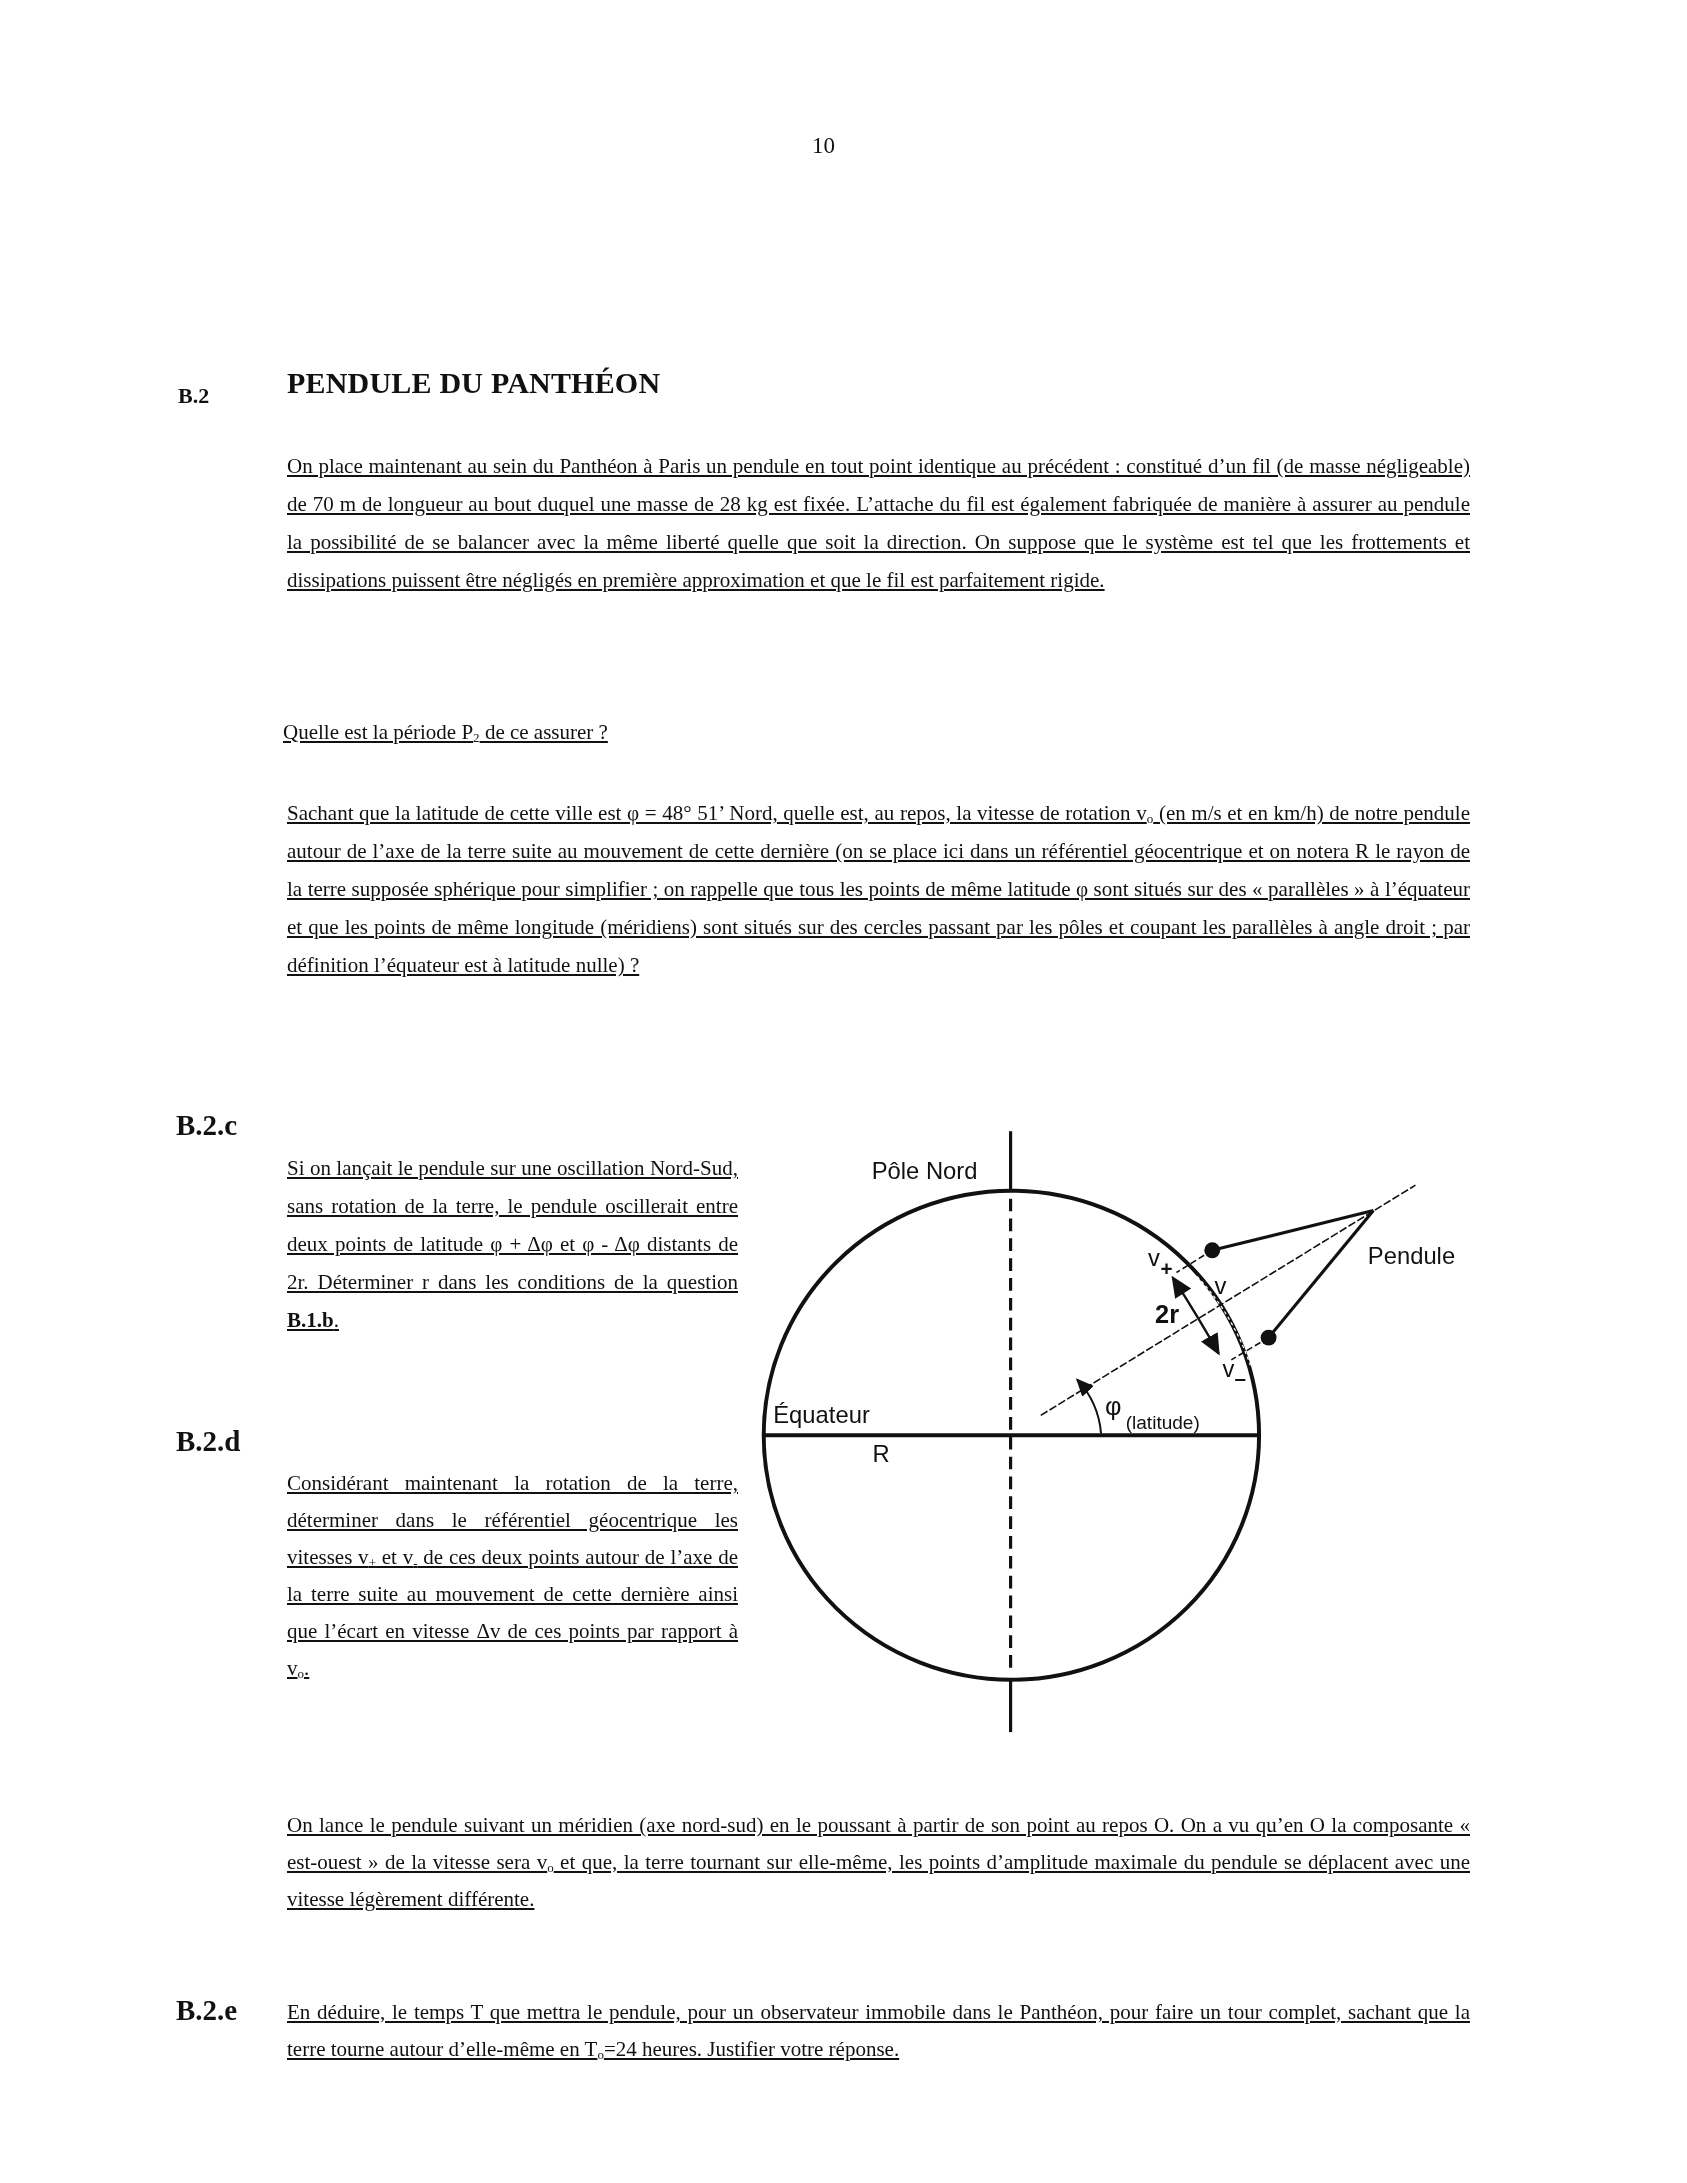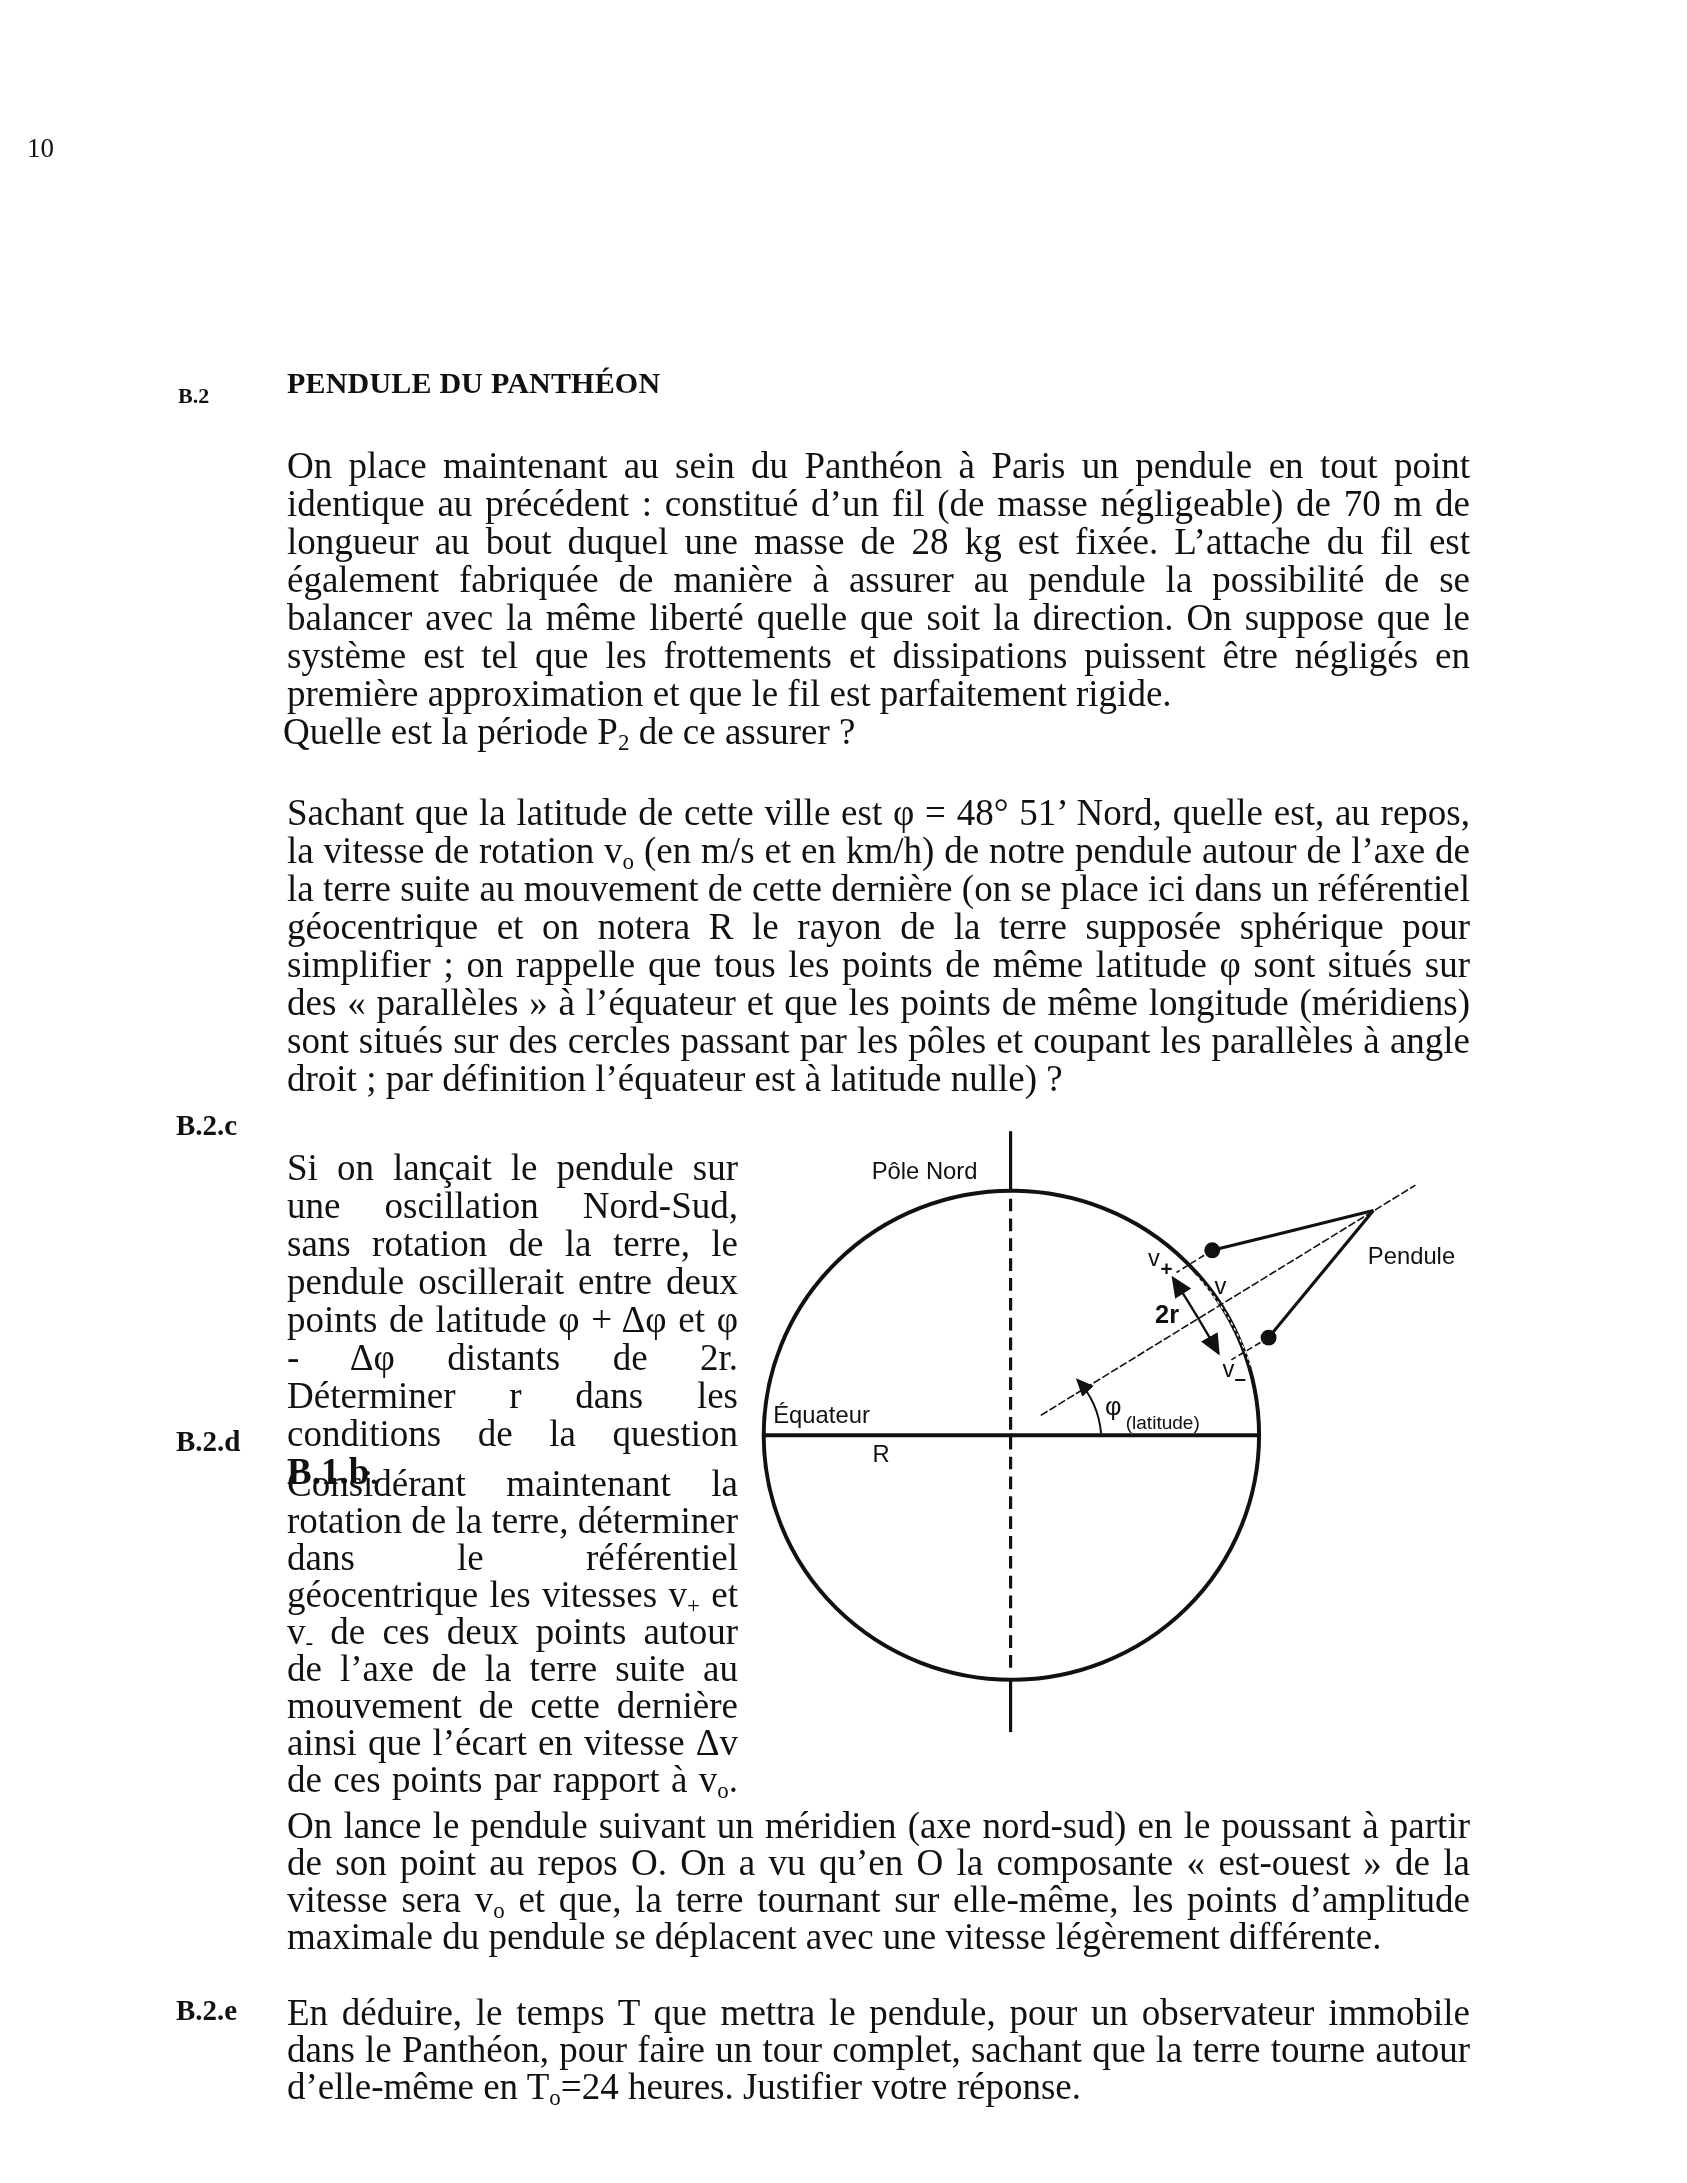--- a/index.html
+++ b/index.html
@@ -1,22 +1,22 @@
 <!DOCTYPE html>
 <html style="font-size:12.7px"><head>
 <meta charset="utf-8">
 <style>
   html, body { margin: 0; padding: 0; background: #ffffff; }
   body { width: 1687px; height: 2183px; position: relative; overflow: hidden;
          font-family: "Liberation Serif", "DejaVu Serif", serif; color: #111; }
   .abs { position: absolute; }
-  .page-number { left: 0; width: 1647px; top: 133px; text-align: left; font-size: 27px; padding-left: 27px; }
+  .page-number { left: 0; width: 1647px; top: 133px; text-align: center; font-size: 23px; }
   .section-num { font-weight: bold; font-size: 22px; }
   .heading { font-weight: bold; font-size: 30px; letter-spacing: 0.2px; }
-  .para { font-size: 37px; line-height: 38px; text-align: justify; text-align-last: left; }
+  .para { font-size: 21px; line-height: 38px; text-align: justify; text-align-last: left; text-decoration: underline; }
   .para.full { left: 287px; width: 1183px; }
   .para.narrow { left: 287px; width: 451px; margin-top: 40px; }
   .qlabel { font-weight: bold; font-size: 29px; left: 176px; }
   sub { font-size: 0.62em; vertical-align: -0.25em; line-height: 0; }
   .justify-last { text-align-last: justify; }
   svg text { font-family: "Liberation Sans", "DejaVu Sans", sans-serif; fill: #111; }
 </style>
 </head>
 <body>
 

